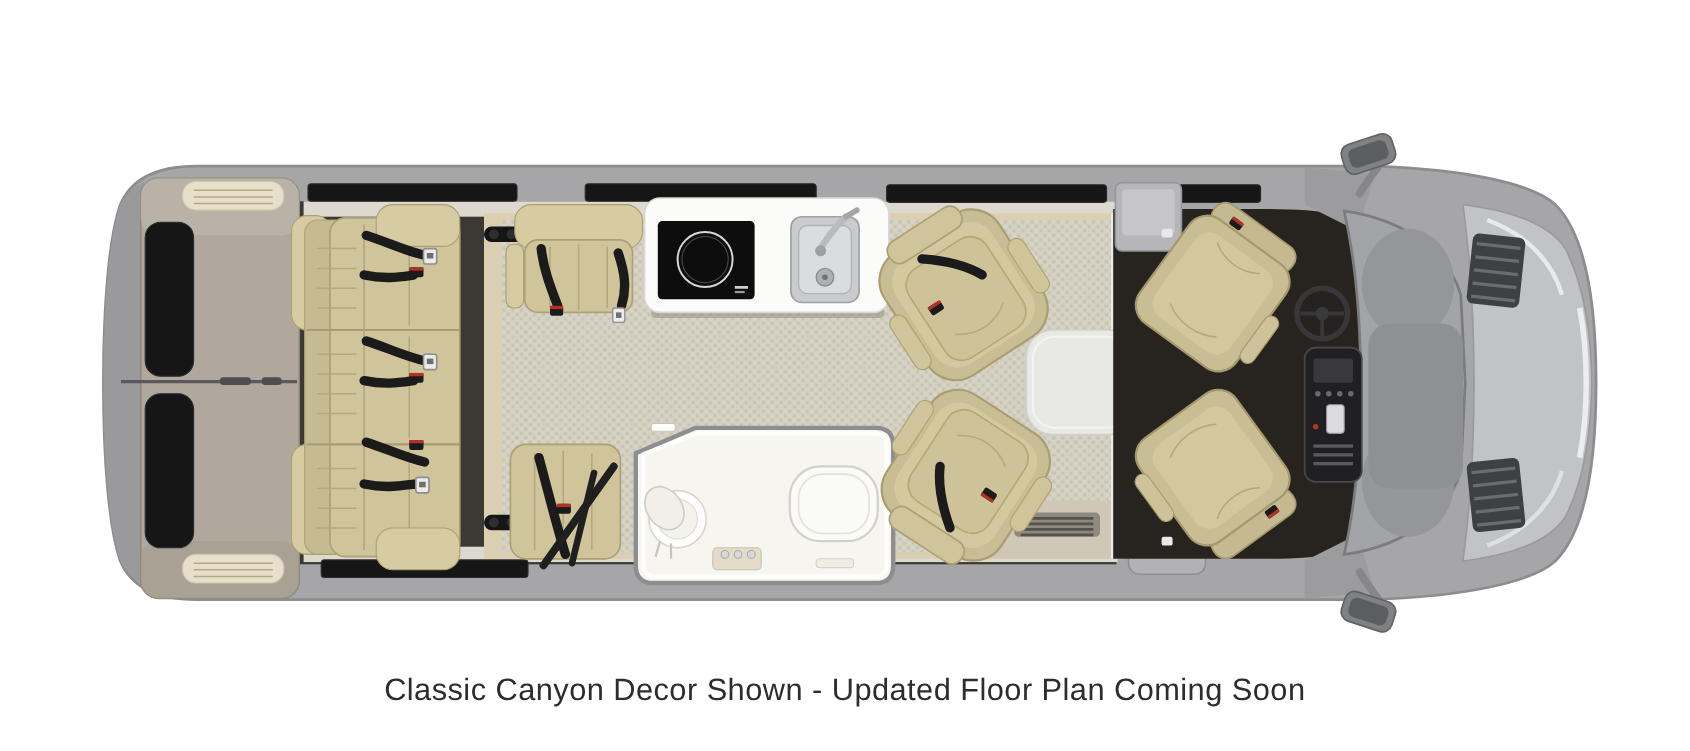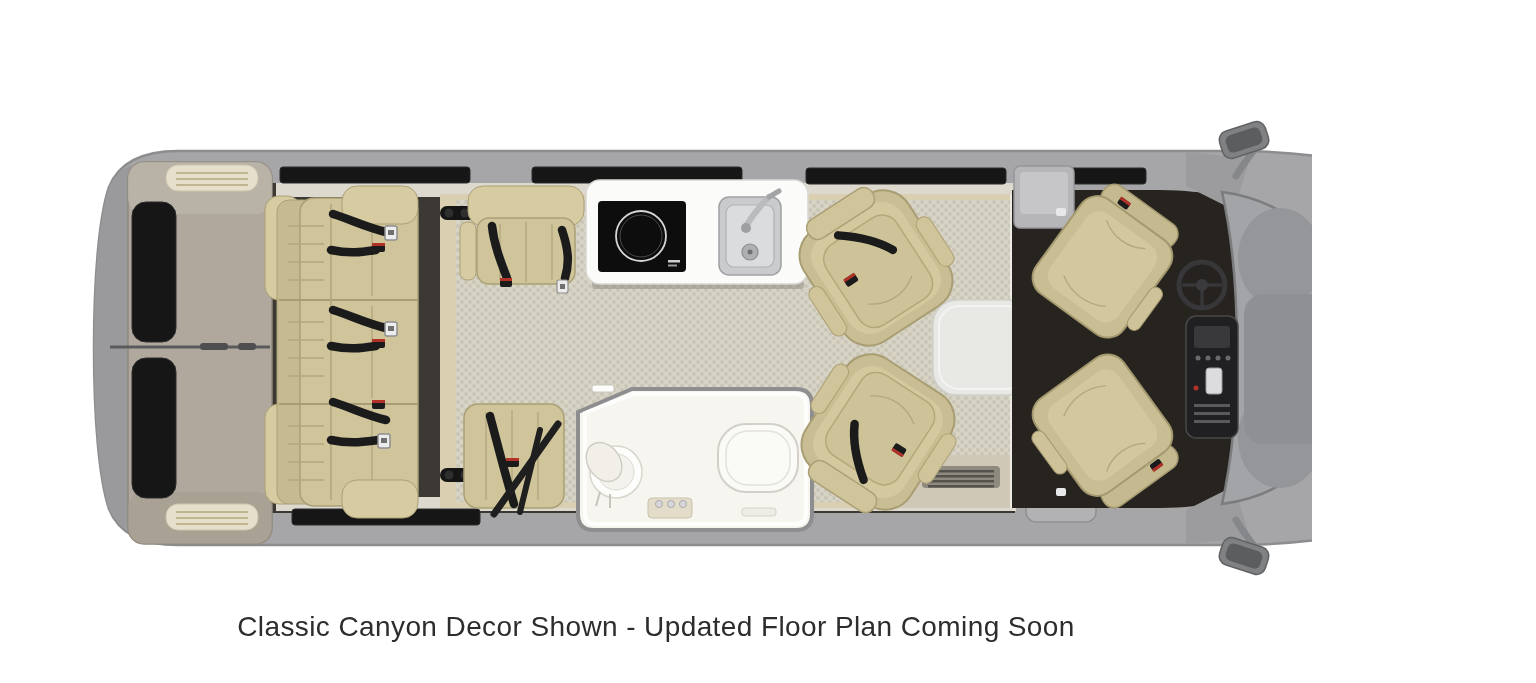--- a/index.html
+++ b/index.html
@@ -1,16 +1,16 @@
 <!DOCTYPE html>
 <html style="--body_gray: #a6a6a9; --body_outline: #8d8d90; --door_taupe: #b0a89c; --window_dark: #161616; --interior_dark: #3c3833; --floor_wood: #dbcfb2; --floor_weave: #d7d3c5; --trim_light: #ddd9cf; --threshold_light: #eceae4; --seat_tan: #cfc49a; --seat_tan_light: #d6cba1; --seat_tan_dark: #c6bb90; --seat_outline: #aba076; --belt_black: #1b1b1b; --buckle_silver: #ececec; --accent_red: #b23228; --galley_white: #fbfbf9; --cooktop_black: #0d0d0d; --sink_steel: #c9cbcd; --bath_white: #f6f5f0; --table_white: #e8e8e5; --cab_floor: #27231f; --dash_dark: #202022; --windshield_gray: #a2a4a7; --cowl_gray: #8e9093; --hood_gray: #c2c3c5; --vent_dark: #3f4042; --mirror_gray: #808183; --caption_color: #2d2d2d;"><head>
 <meta charset="utf-8">
 <style>
   html,body{margin:0;padding:0;background:#ffffff;}
-  .stage{position:relative;width:1312px;height:683px;background:#ffffff;overflow:hidden;
+  .stage{position:relative;width:1536px;height:683px;background:#ffffff;overflow:hidden;
          font-family:"Liberation Sans","DejaVu Sans",sans-serif;}
   .stage svg{position:absolute;left:0;top:0;}
   .caption{position:absolute;left:0;right:0;top:611px;text-align:center;
            font-size:28px;line-height:1.15;font-weight:400;letter-spacing:.4px;
            color:var(--caption_color,#2d2d2d);}
   
   .c-body{fill:var(--body_gray);stroke:var(--body_outline);stroke-width:2.5;}
   .c-door{fill:var(--door_taupe);stroke:#8f887c;stroke-width:1.5;}
   .c-win{fill:var(--window_dark);stroke:#2c2c2e;stroke-width:1;}
   .c-trim{fill:var(--trim_light);}

